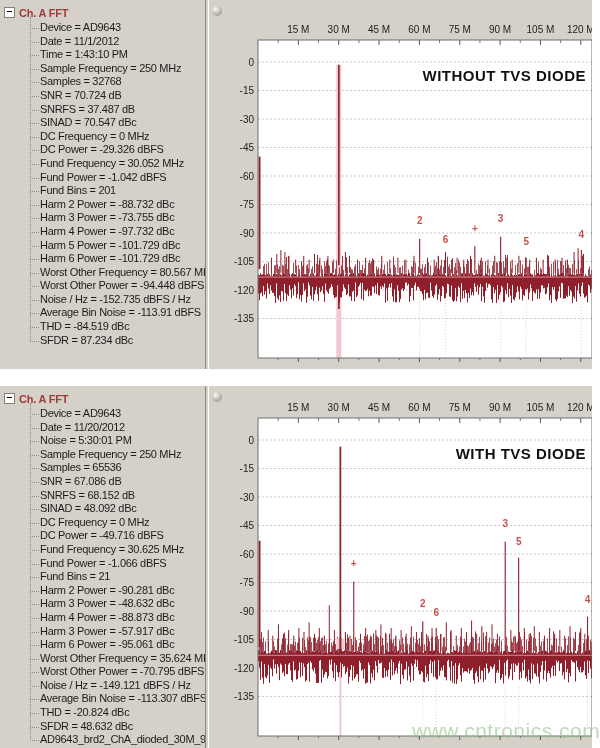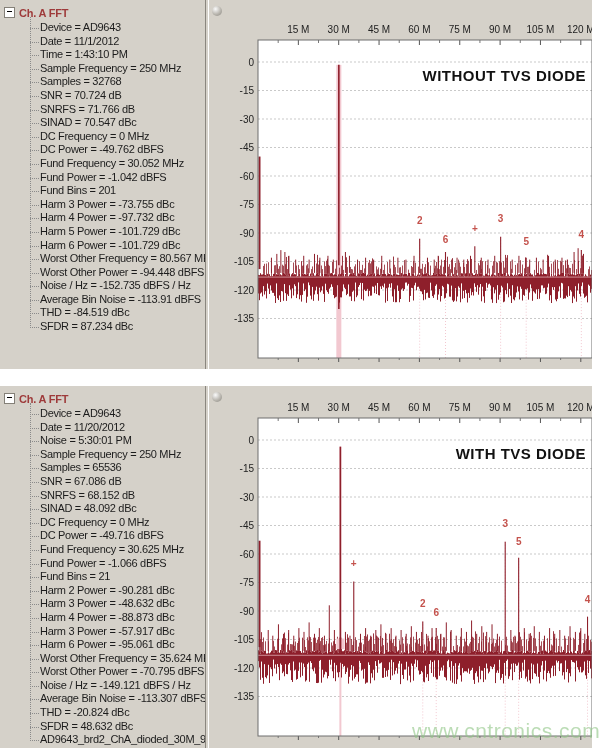--- a/index.html
+++ b/index.html
@@ -37,27 +37,28 @@
     <div class="tree-root">
       <span class="expander"></span><span class="root-lbl">Ch. A FFT</span>
     </div>
     <ul class="tree-items">
         <li>Device = AD9643</li>
         <li>Date = 11/1/2012</li>
         <li>Time = 1:43:10 PM</li>
         <li>Sample Frequency = 250 MHz</li>
         <li>Samples = 32768</li>
         <li>SNR = 70.724 dB</li>
-        <li>SNRFS = 71.766 dB</li>
+        <li>SNRFS = 37.487 dB</li>
         <li>SINAD = 70.547 dBc</li>
         <li>DC Frequency = 0 MHz</li>
-        <li>DC Power = -49.762 dBFS</li>
+        <li>DC Power = -29.326 dBFS</li>
         <li>Fund Frequency = 30.052 MHz</li>
         <li>Fund Power = -1.042 dBFS</li>
         <li>Fund Bins = 201</li>
+        <li>Harm 2 Power = -88.732 dBc</li>
         <li>Harm 3 Power = -73.755 dBc</li>
         <li>Harm 4 Power = -97.732 dBc</li>
         <li>Harm 5 Power = -101.729 dBc</li>
         <li>Harm 6 Power = -101.729 dBc</li>
         <li>Worst Other Frequency = 80.567 MHz</li>
         <li>Worst Other Power = -94.448 dBFS</li>
         <li>Noise / Hz = -152.735 dBFS / Hz</li>
         <li>Average Bin Noise = -113.91 dBFS</li>
         <li>THD = -84.519 dBc</li>
         <li>SFDR = 87.234 dBc</li>

